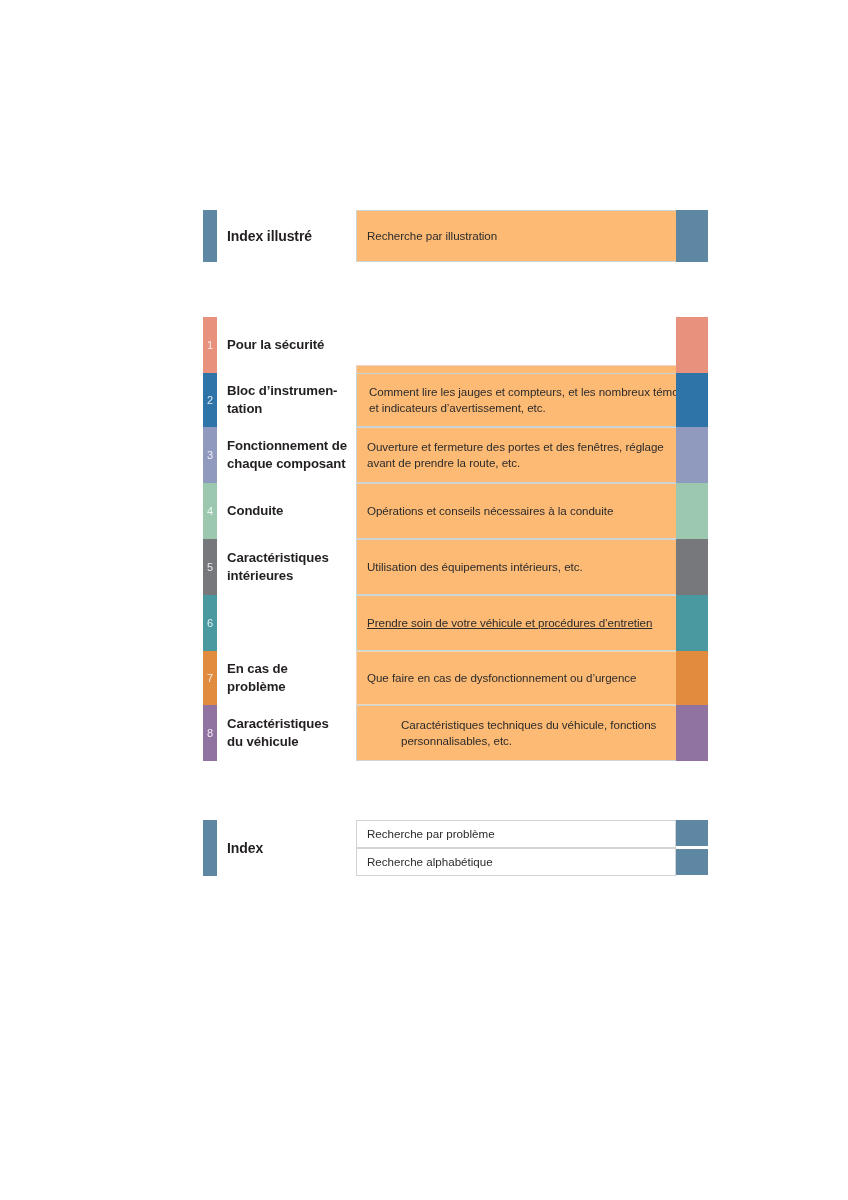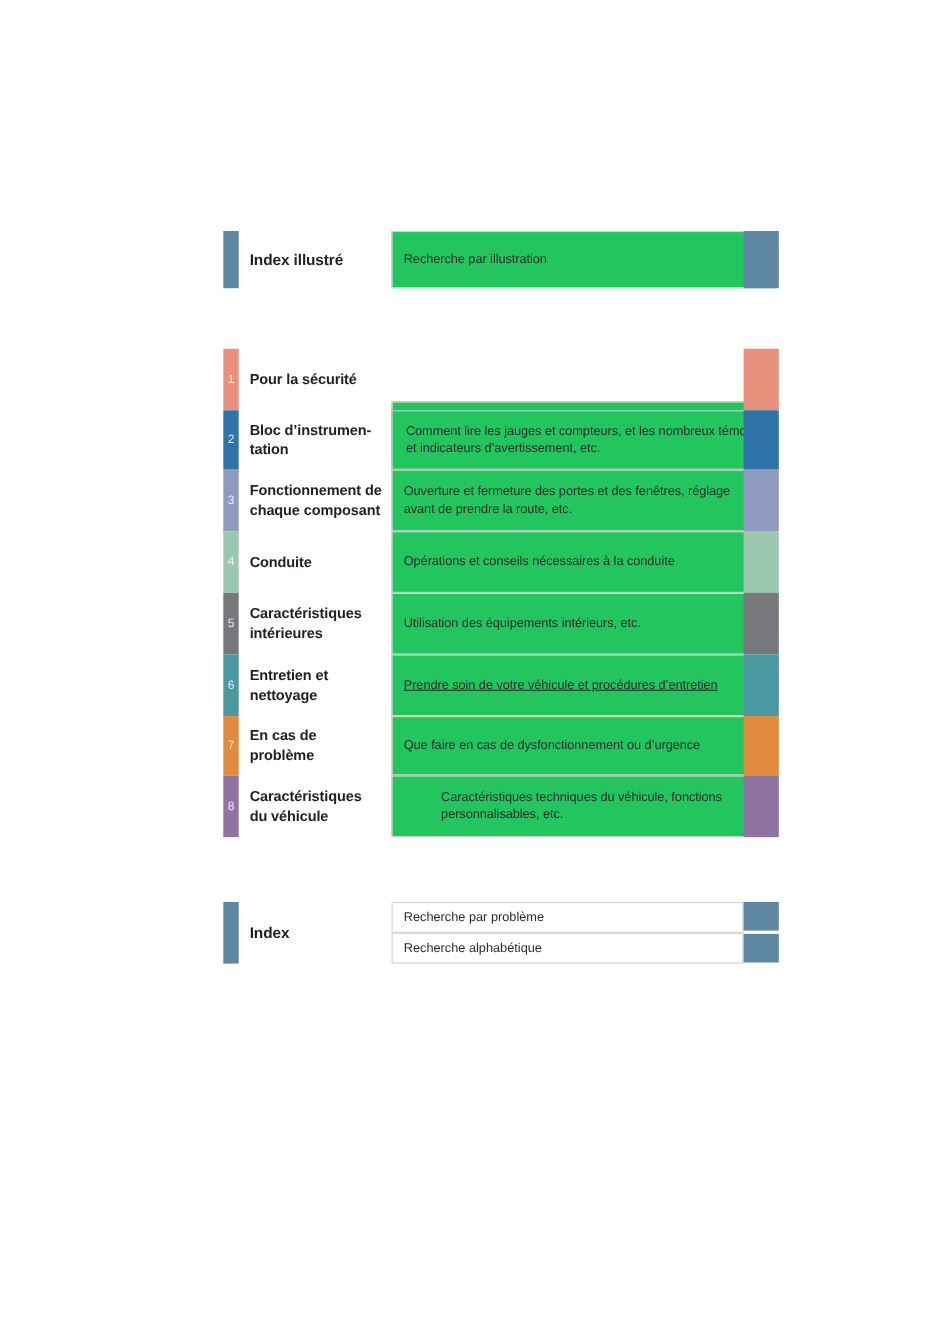--- a/index.html
+++ b/index.html
@@ -74,21 +74,21 @@
   }
   .row-title span { display: block; }
 
   
   .desc {
     position: absolute;
     left: 153px;
     width: 349px;
     box-sizing: border-box;
     border: 1px solid #cfd4d6;
-    background: #22c55e;
+    background: #fdba74;
     display: flex;
     align-items: center;
     padding: 0 10px;
     font-size: 11.6px;
     line-height: 16.5px;
     color: #2b2b2b;
     letter-spacing: -0.05px;
   }
 
   
@@ -215,26 +215,20 @@
             <span>intérieures</span>
           </div>
         </div>
         <div class="desc" style="top: 0px; height: 56px; border-color: rgb(207, 212, 214);">Utilisation des équipements intérieurs, etc.</div>
         <div class="swatch" style="top: 0px; height: 56px; background: rgb(119, 120, 123);"></div>
       </div>
       <div class="row" style="position: absolute; top: 278px; height: 56px;">
         <div class="tab-bar" style="height: 56px; background: rgb(74, 152, 160);">
           <span class="tab-num">6</span>
         </div>
-        <div class="row-title" style="height: 56px;">
-          <div>
-            <span>Entretien et</span>
-            <span>nettoyage</span>
-          </div>
-        </div>
         <div class="desc" style="top: 0px; height: 56px; border-color: rgb(195, 218, 222); text-decoration: underline;">Prendre soin de votre véhicule et procédures d’entretien</div>
         <div class="swatch" style="top: 0px; height: 56px; background: rgb(74, 152, 160);"></div>
       </div>
       <div class="row" style="position: absolute; top: 334px; height: 54px;">
         <div class="tab-bar" style="height: 54px; background: rgb(224, 139, 62);">
           <span class="tab-num">7</span>
         </div>
         <div class="row-title" style="height: 54px;">
           <div>
             <span>En cas de</span>

